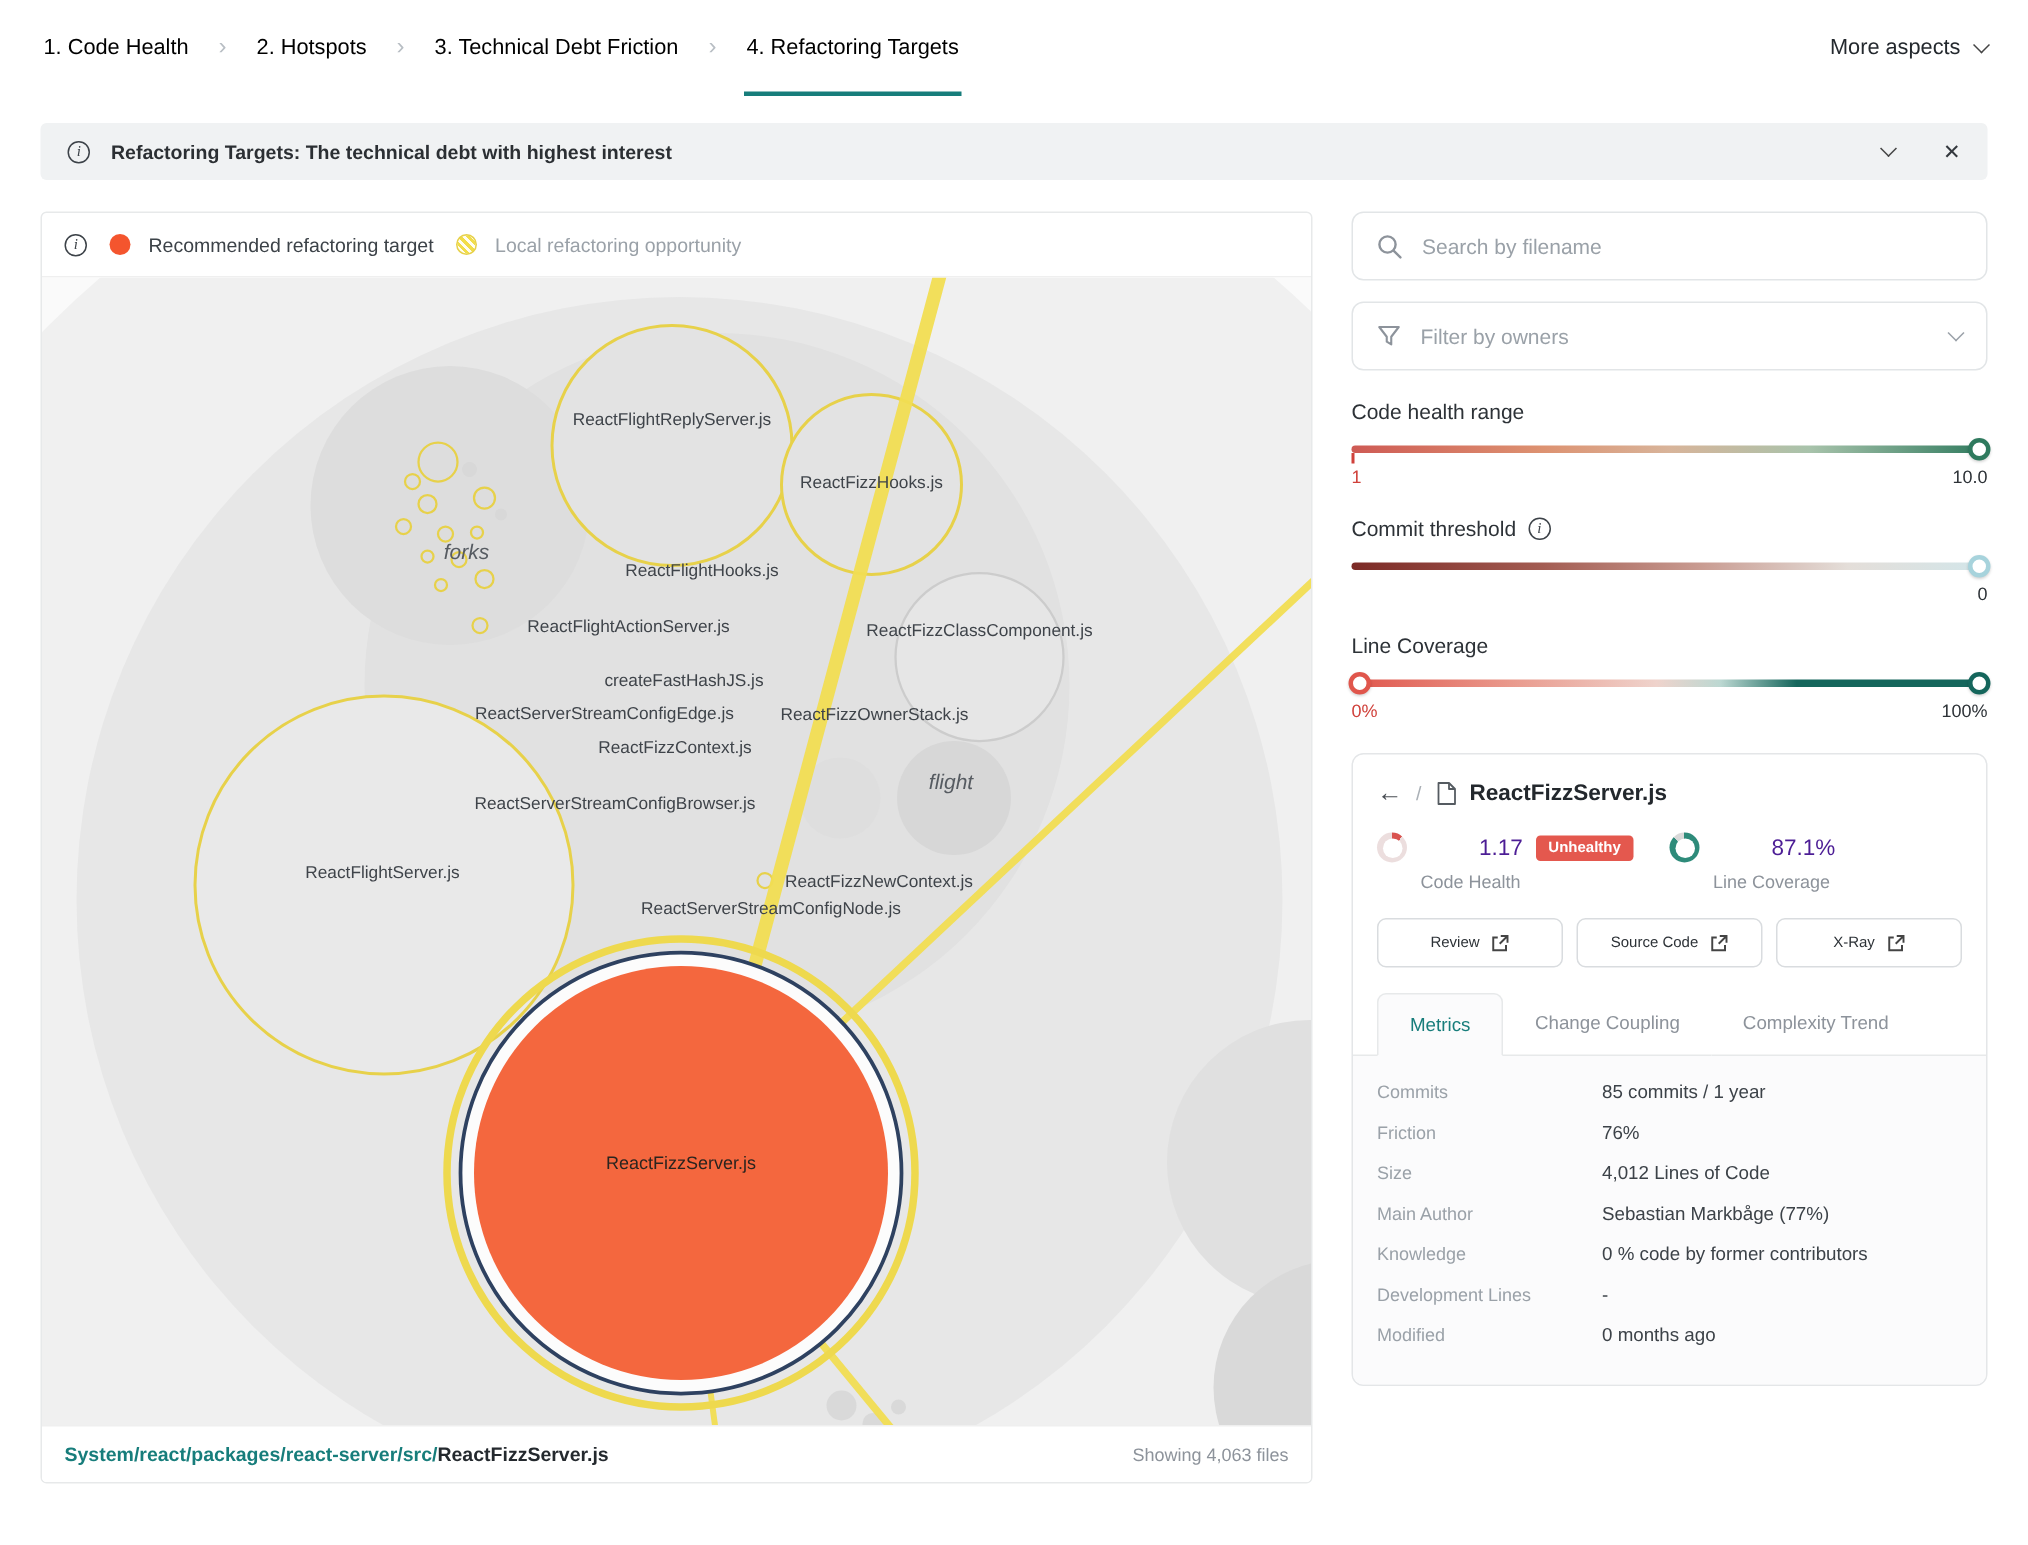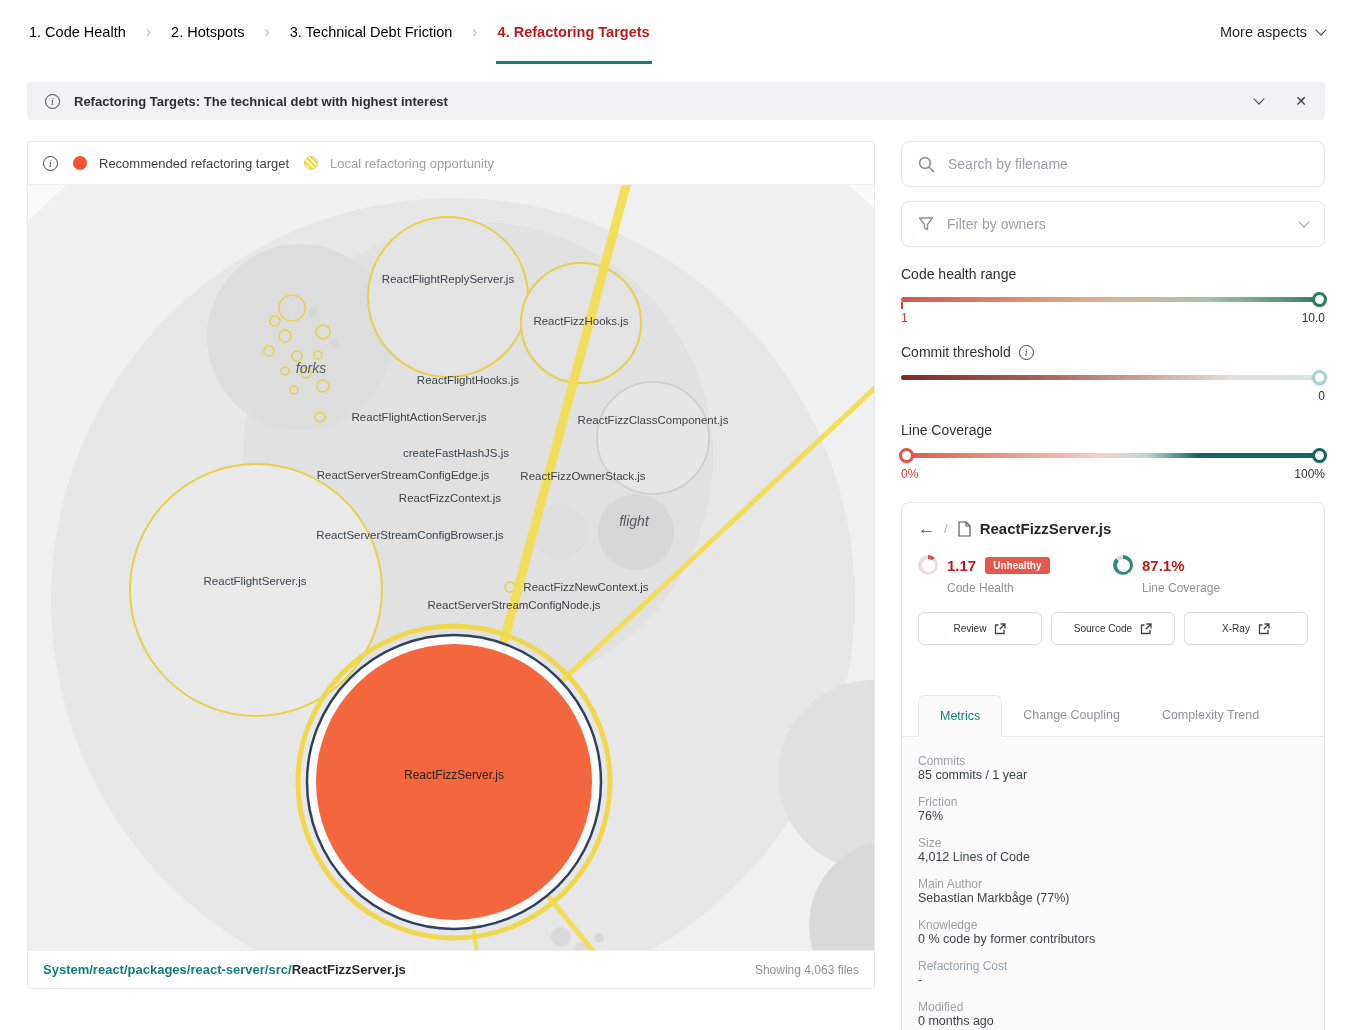--- a/index.html
+++ b/index.html
@@ -4,21 +4,21 @@
 <style>
   *{margin:0;padding:0;box-sizing:border-box;}
   html,body{width:1352px;height:1030px;}
   body{background:#ffffff;font-family:"Liberation Sans",sans-serif;color:#2f3337;overflow:hidden;}
 
   
   .topnav{display:flex;align-items:center;height:64px;padding:0 27px;}
   .nav-items{display:flex;align-items:center;gap:18px;height:100%;}
   .nav-item{font-size:14.5px;color:#000000;cursor:pointer;height:100%;display:flex;align-items:center;
     border-bottom:3px solid transparent;padding:3px 2px 0;}
-  .nav-item.active{color:#b91c1c;font-weight:bold;border-bottom-color:#177d7b;}
+  .nav-item.active{color:#000000;font-weight:normal;border-bottom-color:#177d7b;}
   .nav-sep{color:#b8bec4;font-size:16px;}
   .nav-more{margin-left:auto;display:flex;align-items:center;gap:10px;font-size:14.5px;color:#24292e;cursor:pointer;}
   .chev{width:8px;height:8px;border-right:1.7px solid #444;border-bottom:1.7px solid #444;display:inline-block;
     transform:rotate(45deg);margin-top:-4px;}
   .chev.gray{border-color:#9aa1a8;}
 
   
   .banner{margin:18px 27px 0;height:38px;background:#f0f2f3;border-radius:4px;display:flex;align-items:center;
     padding:0 18px;gap:14px;}
   .banner-text{font-size:13px;font-weight:bold;color:#2b2f33;}
@@ -77,39 +77,39 @@
   
   .card{margin-top:21px;border:1px solid #e4e6e8;border-radius:8px;background:#fff;overflow:hidden;}
   .card-top{padding:17px 16px 0;}
   .card-head{display:flex;align-items:center;gap:9px;}
   .back-arrow{font-size:17px;color:#4a4f55;cursor:pointer;line-height:1;}
   .sep-slash{color:#aab0b6;font-size:13px;}
   .file-title{font-size:15px;font-weight:bold;color:#23282d;}
   .stats-row{display:flex;margin-top:18px;}
   .stat{flex:1;}
   .stat-main{display:flex;align-items:center;gap:9px;}
-  .stat-value{font-size:15px;font-weight:bold;color:#b91c1c;}
+  .stat-value{font-size:15px;font-weight:normal;color:#4c1d95;margin-left:39px;}
   .badge{background:#e4584e;color:#fff;font-size:10px;font-weight:bold;padding:3px 8px;border-radius:3px;}
   .stat-label{font-size:12px;color:#8d939b;margin-top:6px;margin-left:29px;}
   .gauge{width:20px;height:20px;border-radius:50%;position:relative;flex:none;}
   .gauge::after{content:"";position:absolute;inset:3.5px;background:#fff;border-radius:50%;}
   .gauge-health{background:conic-gradient(#d9534f 0 12%,#ecdede 12% 100%);}
   .gauge-cov{background:conic-gradient(#2e8b7a 0 87%,#d9d9d9 87% 100%);}
   .btn-row{display:flex;gap:9px;margin-top:17px;padding-bottom:17px;}
   .btn{flex:1;height:33px;border:1px solid #d9dcdf;border-radius:6px;background:#fff;display:flex;align-items:center;
     justify-content:center;gap:8px;font-size:10px;color:#2d3237;font-family:inherit;cursor:pointer;}
   .tabs{display:flex;align-items:stretch;background:#fff;}
   .tab-fill{border-bottom:1px solid #e7e9ea;}
   .tab-fill.lead{width:16px;flex:none;}
   .tab-fill.rest{flex:1;}
-  .tab{padding:13px 21px;font-size:12.5px;color:#8d939b;border-bottom:1px solid #e7e9ea;cursor:pointer;margin-top:33px;}
+  .tab{padding:13px 21px;font-size:12.5px;color:#8d939b;border-bottom:1px solid #e7e9ea;cursor:pointer;}
   .tab.active{color:#177d7b;border:1px solid #e7e9ea;border-bottom:1px solid transparent;border-radius:6px 6px 0 0;background:#fbfbfc;}
   .card-bottom{background:#fbfbfc;}
   .metrics{padding:10px 16px 20px;}
-  .metric-row{display:flex;align-items:baseline;padding:6.5px 0;flex-direction:column;}
+  .metric-row{display:flex;align-items:baseline;padding:6.5px 0;}
   .metric-key{width:150px;flex:none;font-size:12px;color:#9aa1a8;}
   .metric-value{font-size:12.5px;color:#3c4248;}
 </style>
 </head>
 <body>
 
 <header class="topnav">
   <nav class="nav-items">
       <span class="nav-item">1. Code Health</span>
       <span class="nav-sep">›</span>
@@ -353,21 +353,21 @@
             </div>
             <div class="metric-row">
               <span class="metric-key">Main Author</span>
               <span class="metric-value">Sebastian Markbåge (77%)</span>
             </div>
             <div class="metric-row">
               <span class="metric-key">Knowledge</span>
               <span class="metric-value">0 % code by former contributors</span>
             </div>
             <div class="metric-row">
-              <span class="metric-key">Refactoring Cost</span>
+              <span class="metric-key">Development Lines</span>
               <span class="metric-value">-</span>
             </div>
             <div class="metric-row">
               <span class="metric-key">Modified</span>
               <span class="metric-value">0 months ago</span>
             </div>
           </div>
       </div>
     </div>
 

